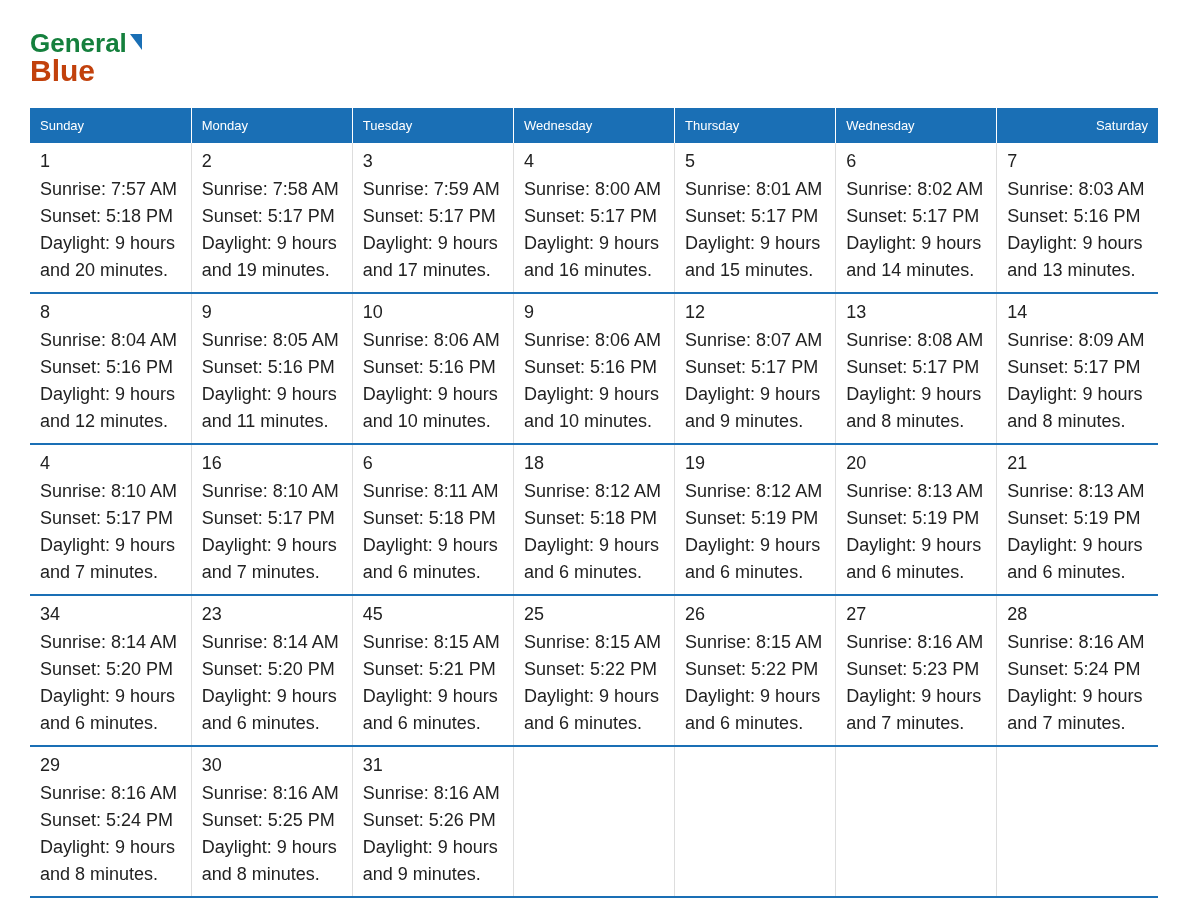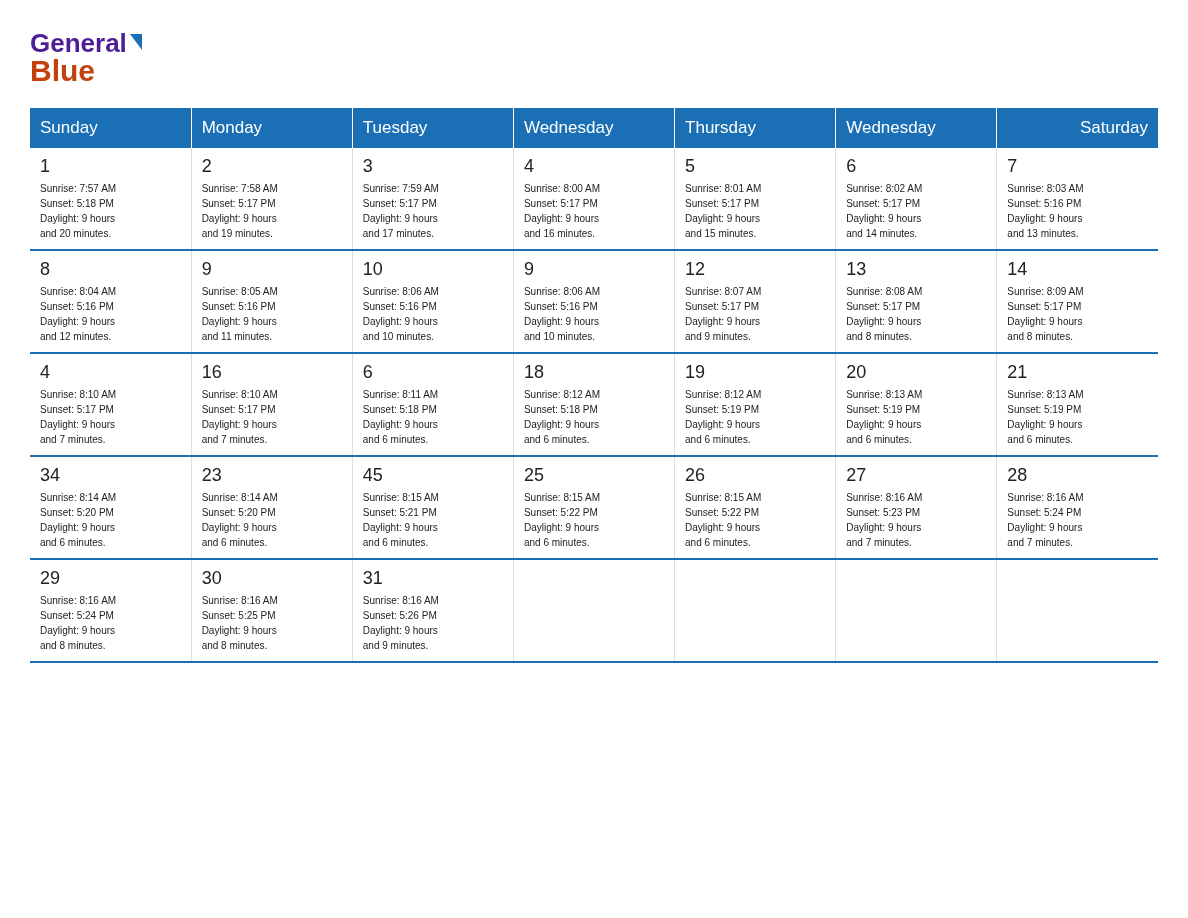--- a/index.html
+++ b/index.html
@@ -17,21 +17,21 @@
       margin-bottom: 20px;
     }
     .logo {
       display: flex;
       flex-direction: column;
       align-items: flex-start;
     }
     .logo-text {
       font-size: 26px;
       font-weight: bold;
-      color: #4c1d95;
+      color: #15803d;
       line-height: 1;
     }
     .logo-blue-line {
       color: #c2410c;
       font-size: 30px;
       font-weight: bold;
       margin-top: -2px;
     }
     .title-block {
       text-align: right;
@@ -47,21 +47,21 @@
       color: #555;
       margin-top: 4px;
     }
     table {
       width: 100%;
       border-collapse: collapse;
     }
     thead tr th {
       background-color: #1a6fb5;
       color: #fff;
-      font-size: 17px;
+      font-size: 13px;
       font-weight: normal;
       padding: 10px 10px;
       text-align: left;
       border-right: 1px solid #fff;
       margin-top: 35px;
     }
     thead tr th:last-child {
       border-right: none;
       text-align: right;
     }
@@ -80,21 +80,21 @@
     tbody tr td:last-child {
       border-right: none;
     }
     .day-num {
       font-size: 18px;
       font-weight: normal;
       display: block;
       margin-bottom: 4px;
     }
     .day-info {
-      font-size: 10px;
+      font-size: 18px;
       line-height: 1.5;
       color: #222;
     }
   </style>
 </head>
 <body>
 
 <div class="header">
   <div class="logo">
     <div class="logo-text">

